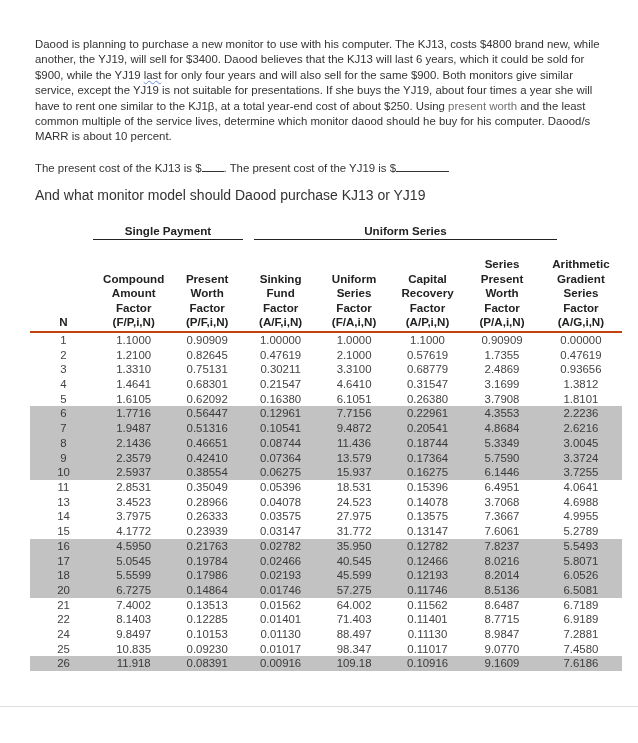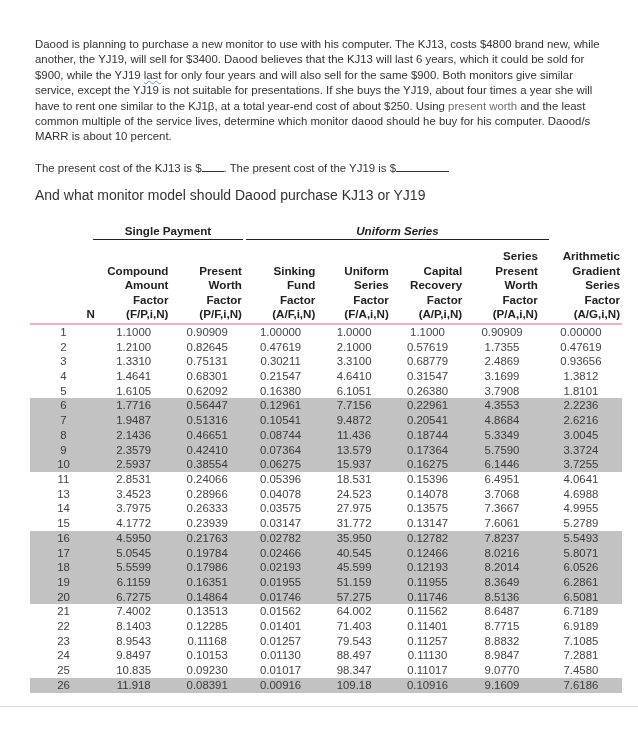--- a/index.html
+++ b/index.html
@@ -19,30 +19,30 @@
   .blank { display: inline-block; border-bottom: 1px solid #333; height: 10px; vertical-align: baseline; }
   .blank.short { width: 22px; }
   .blank.long { width: 53px; }
 
   .tbl-wrap { position: absolute; left: 30px; top: 224px; width: 592px; }
   .group-title {
     position: absolute; top: 0; font-weight: bold; font-size: 11.6px; color: #222;
     text-align: center; padding-bottom: 2px; border-bottom: 1px solid #222;
   }
   .gt-single { left: 63px; width: 150px; }
-  .gt-uniform { left: 216px; width: 303px; font-style: italic; }
+  .gt-uniform { left: 224px; width: 303px; }
 
   table.factors {
     position: absolute; top: 17px; left: 0; width: 592px;
     border-collapse: collapse; font-size: 11.4px;
   }
   table.factors th {
-    font-weight: bold; color: #222; text-align: right; vertical-align: bottom;
-    line-height: 14.6px; padding: 8px 2px 1px 2px; font-size: 11.6px;
-    border-bottom: 2px solid #f9a8d4;
+    font-weight: bold; color: #222; text-align: center; vertical-align: bottom;
+    line-height: 14.6px; padding: 16px 2px 1px 2px; font-size: 11.6px;
+    border-bottom: 2px solid #c2410c;
   }
   table.factors td {
     text-align: center; color: #444; height: 14.7px; line-height: 14.7px; padding: 0;
   }
   table.factors tr.shaded td { background: #c2c2c2; color: #3a3a3a; }
   .bottom-rule { position: absolute; left: 0; width: 638px; top: 706px; border-top: 1px solid #dddddd; }
 </style>
 </head>
 <body>
 
@@ -208,21 +208,21 @@
           <td>0.38554</td>
           <td>0.06275</td>
           <td>15.937</td>
           <td>0.16275</td>
           <td>6.1446</td>
           <td>3.7255</td>
         </tr>
         <tr>
           <td>11</td>
           <td>2.8531</td>
-          <td>0.24066</td>
+          <td>0.35049</td>
           <td>0.05396</td>
           <td>18.531</td>
           <td>0.15396</td>
           <td>6.4951</td>
           <td>4.0641</td>
         </tr>
         <tr>
           <td>13</td>
           <td>3.4523</td>
           <td>0.28966</td>
@@ -276,30 +276,20 @@
           <td>18</td>
           <td>5.5599</td>
           <td>0.17986</td>
           <td>0.02193</td>
           <td>45.599</td>
           <td>0.12193</td>
           <td>8.2014</td>
           <td>6.0526</td>
         </tr>
         <tr class="shaded">
-          <td>19</td>
-          <td>6.1159</td>
-          <td>0.16351</td>
-          <td>0.01955</td>
-          <td>51.159</td>
-          <td>0.11955</td>
-          <td>8.3649</td>
-          <td>6.2861</td>
-        </tr>
-        <tr class="shaded">
           <td>20</td>
           <td>6.7275</td>
           <td>0.14864</td>
           <td>0.01746</td>
           <td>57.275</td>
           <td>0.11746</td>
           <td>8.5136</td>
           <td>6.5081</td>
         </tr>
         <tr>
@@ -316,30 +306,20 @@
           <td>22</td>
           <td>8.1403</td>
           <td>0.12285</td>
           <td>0.01401</td>
           <td>71.403</td>
           <td>0.11401</td>
           <td>8.7715</td>
           <td>6.9189</td>
         </tr>
         <tr>
-          <td>23</td>
-          <td>8.9543</td>
-          <td>0.11168</td>
-          <td>0.01257</td>
-          <td>79.543</td>
-          <td>0.11257</td>
-          <td>8.8832</td>
-          <td>7.1085</td>
-        </tr>
-        <tr>
           <td>24</td>
           <td>9.8497</td>
           <td>0.10153</td>
           <td>0.01130</td>
           <td>88.497</td>
           <td>0.11130</td>
           <td>8.9847</td>
           <td>7.2881</td>
         </tr>
         <tr>

